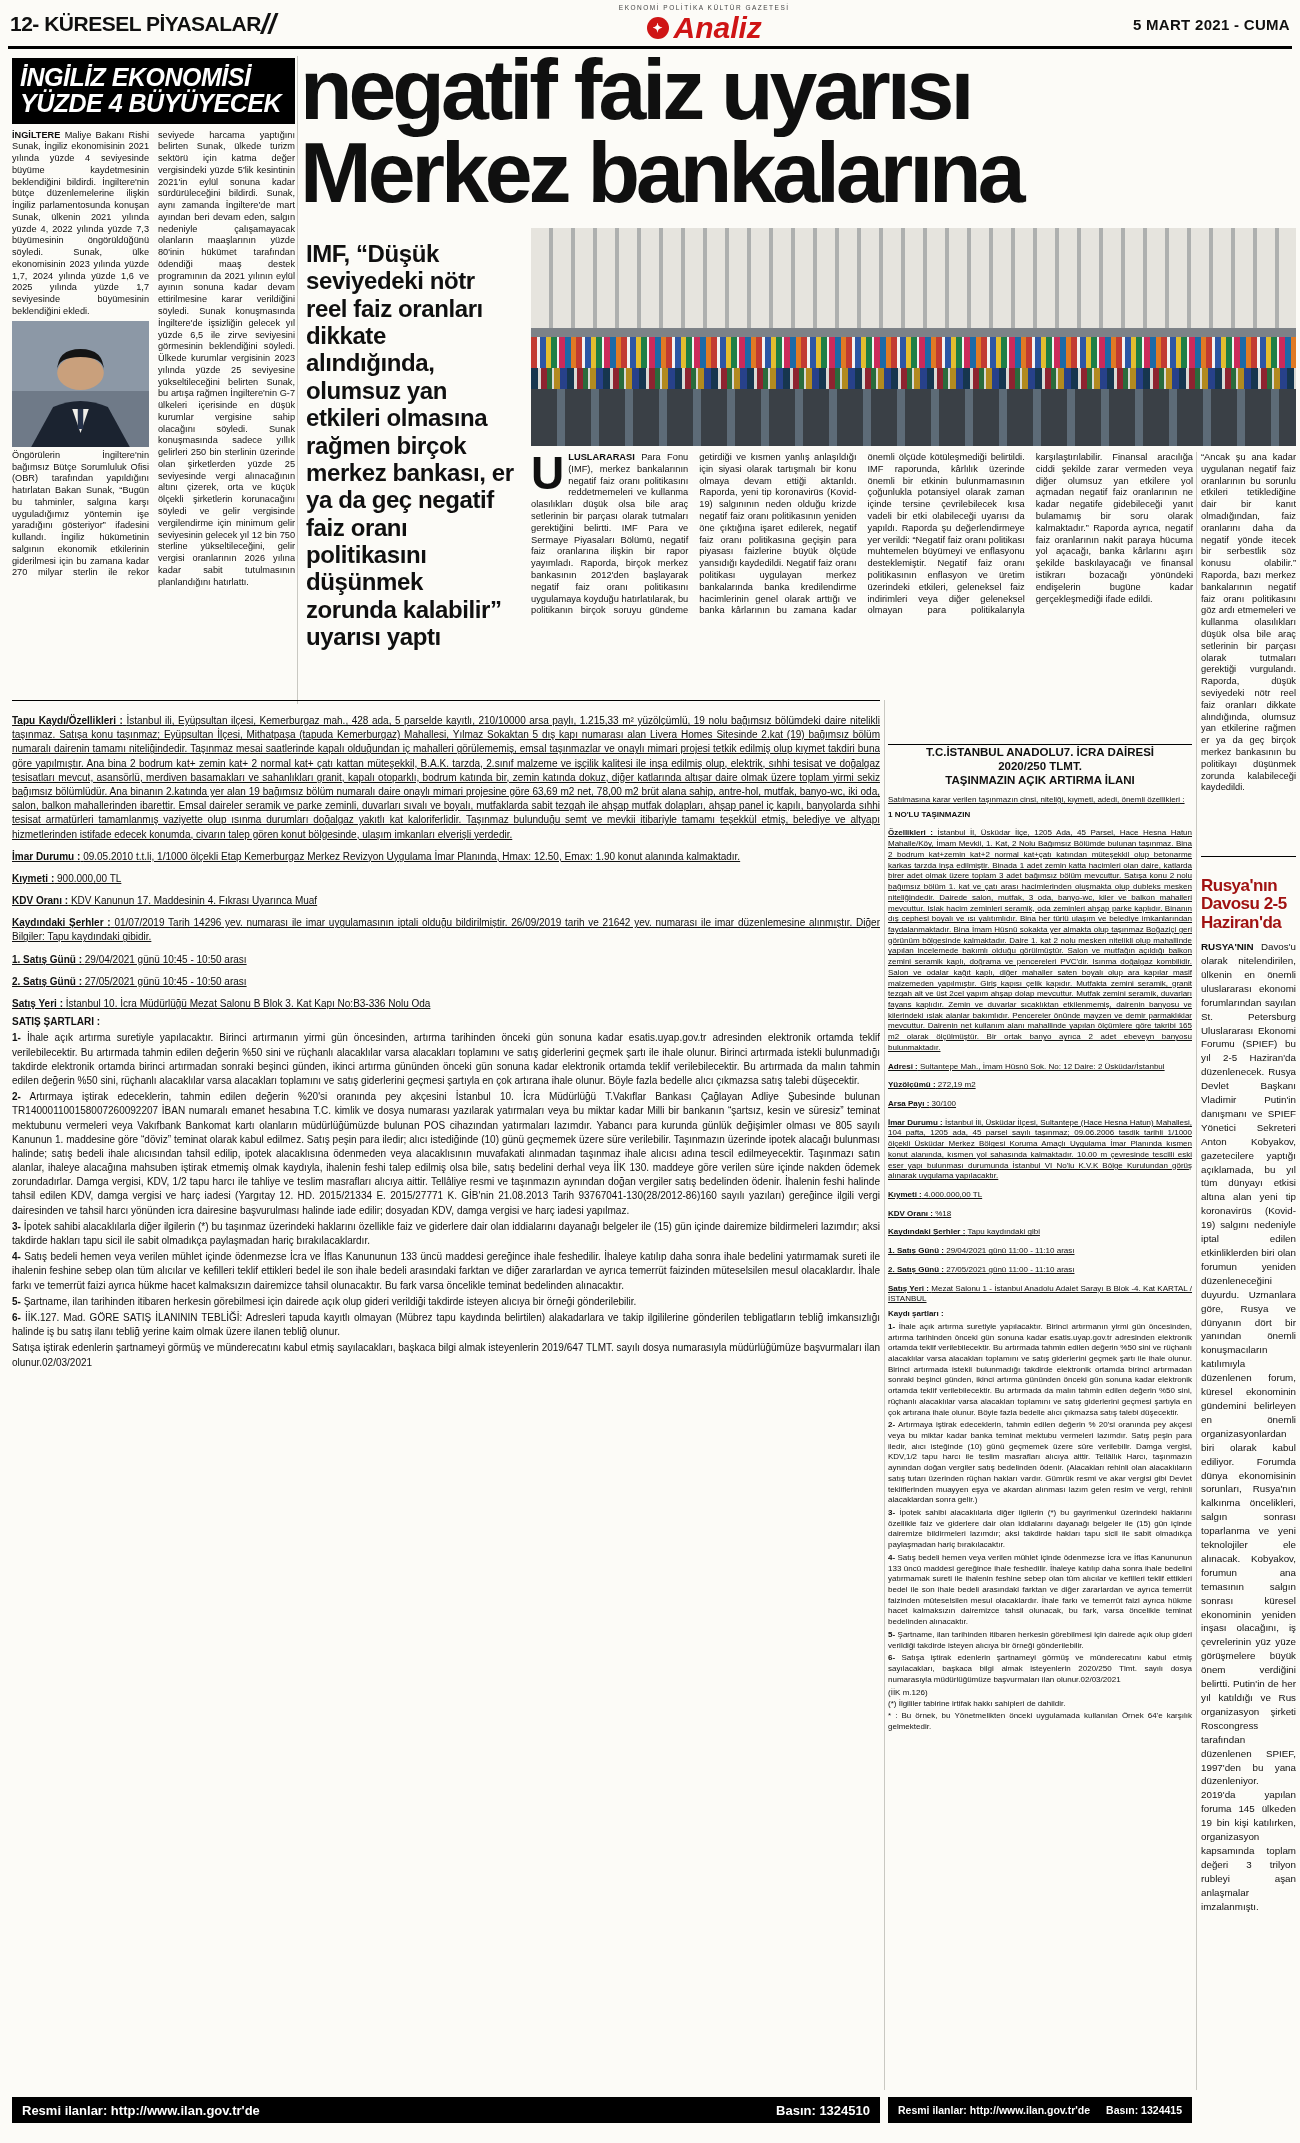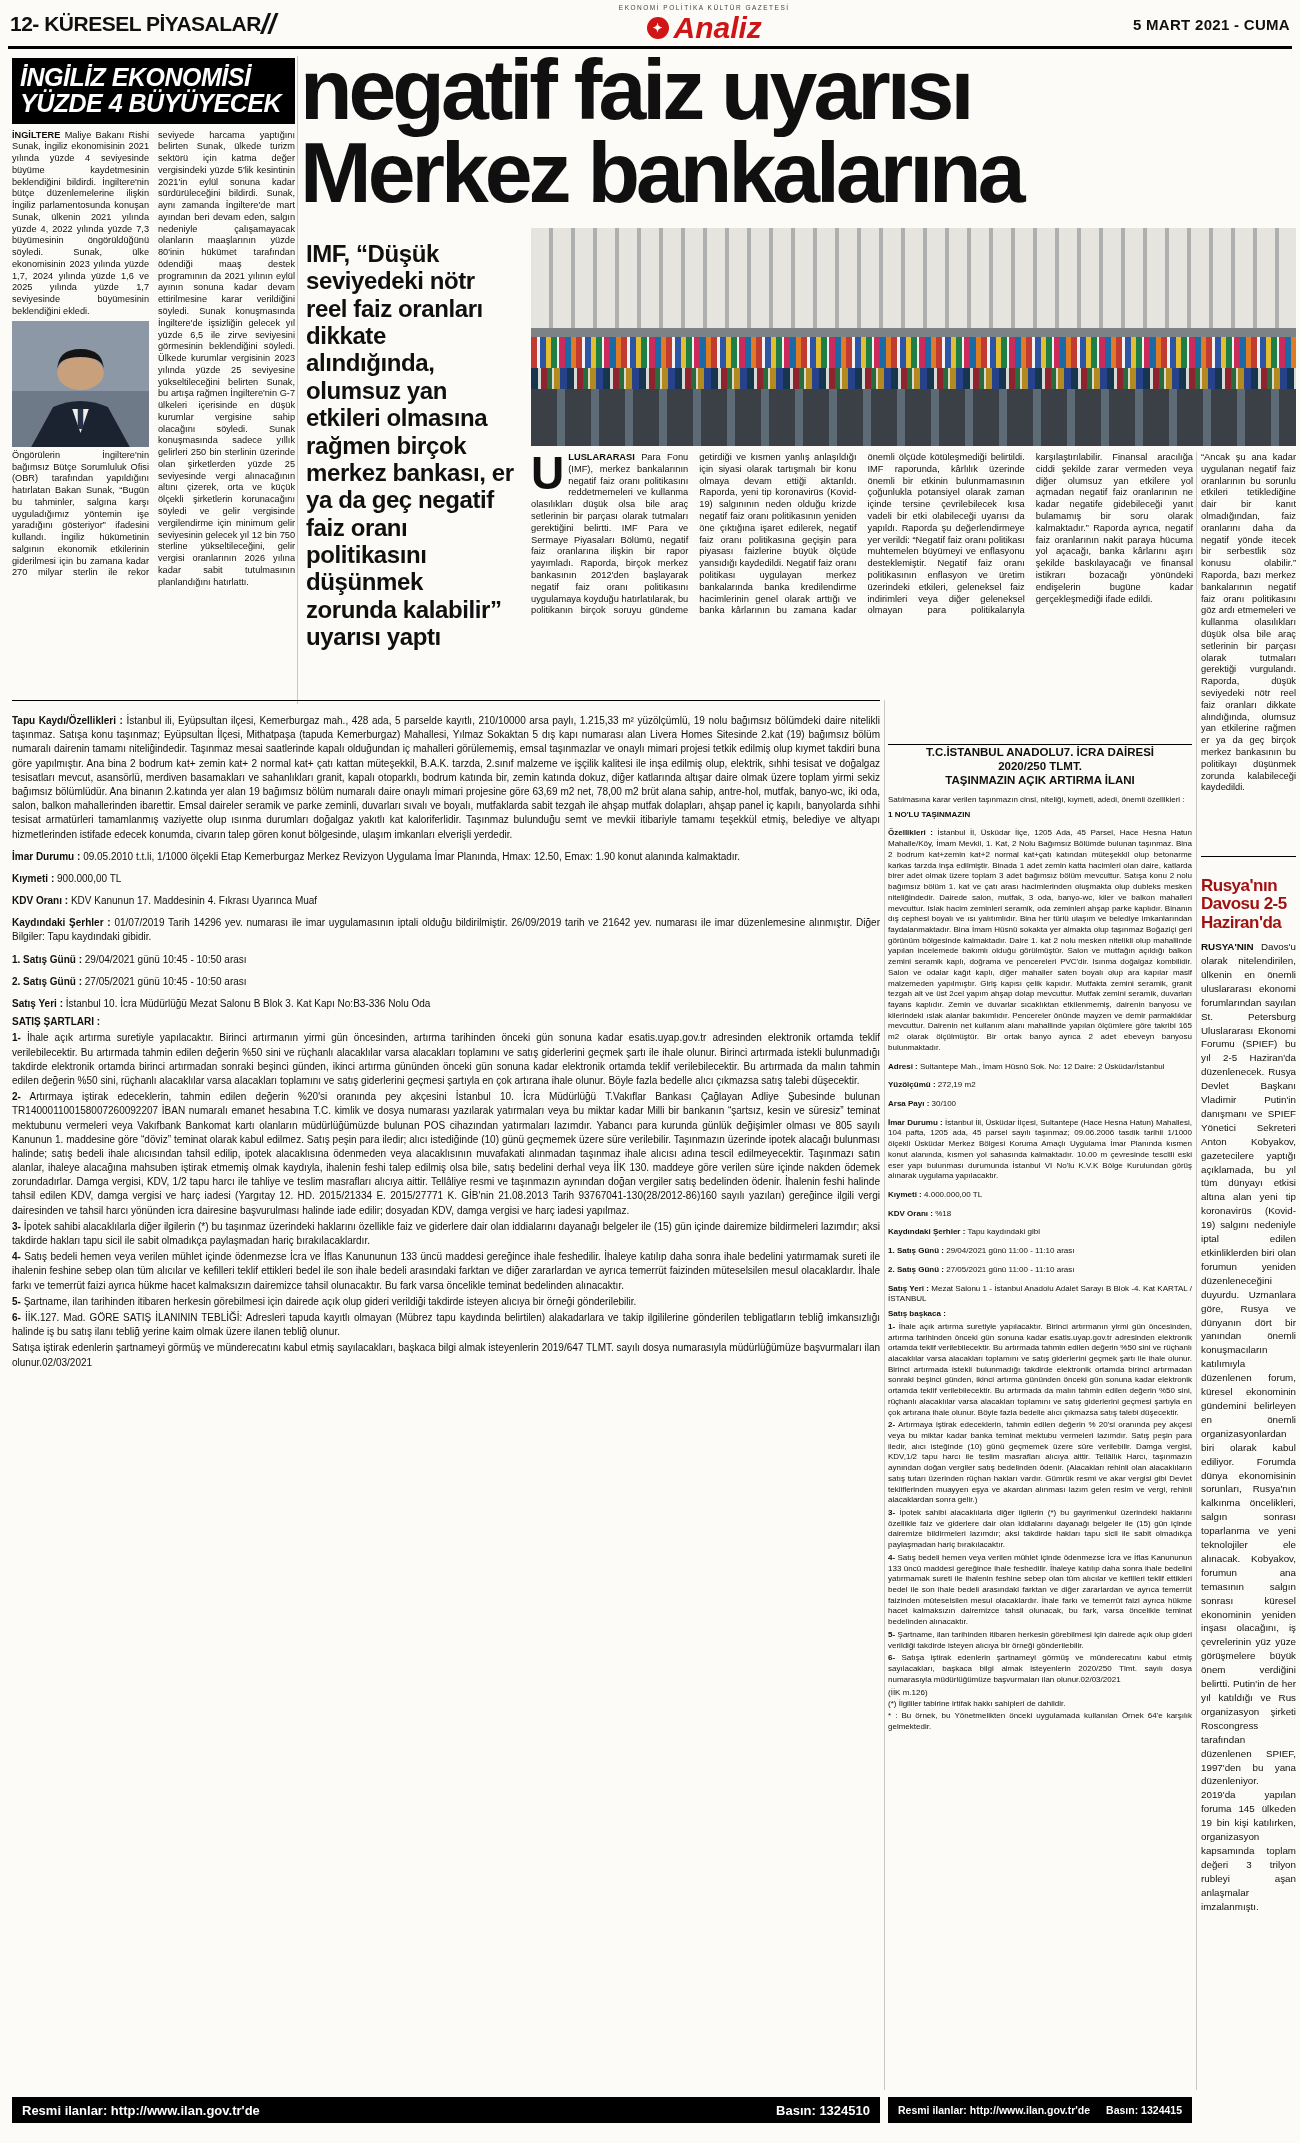--- a/index.html
+++ b/index.html
@@ -40,21 +40,21 @@
   .right-title{font-size:17px;font-weight:800;line-height:1.08;color:#a01212;letter-spacing:-.5px;}
   .right-body{margin-top:8px;font-size:9.8px;line-height:1.42;text-align:justify;height:1190px;overflow:hidden;}
   
   .legal{box-sizing:border-box;}
   .legal1{position:absolute;left:12px;top:700px;width:868px;border-top:1px solid #000;padding-top:5px;height:1392px;overflow:hidden;}
   .legal2{position:absolute;left:888px;top:744px;width:304px;border-top:1px solid #000;height:1348px;overflow:hidden;}
   .l-title{text-align:center;font-weight:800;font-size:15px;line-height:1.22;}
   .legal2 .l-title{font-size:11.5px;}
   .l-body{margin-top:5px;font-size:10px;line-height:1.42;text-align:justify;}
   .legal2 .l-body{font-size:8px;line-height:1.34;}
-  .kv{margin:8px 0 2px 0;}
+  .kv{margin:8px 0 2px 0;text-decoration:underline;}
   .kv b{font-weight:700;}
   .sales-head{font-weight:800;margin:4px 0 2px;}
   .term{margin:0 0 2px 0;}
   .term b{font-weight:700;}
   .note{margin:1px 0;}
   .bar{position:absolute;height:26px;background:#000;color:#fff;display:flex;justify-content:space-between;align-items:center;padding:0 10px;box-sizing:border-box;font-weight:700;}
   .bar1{left:12px;top:2097px;width:868px;font-size:13px;}
   .bar2{left:888px;top:2097px;width:304px;font-size:10.5px;}
 </style>
 </head>
@@ -199,21 +199,21 @@
           <div class="kv"><b>KDV Oranı :</b> <span>%18</span></div>
 
           <div class="kv"><b>Kaydındaki Şerhler :</b> <span>Tapu kaydındaki gibi</span></div>
 
           <div class="kv"><b>1. Satış Günü :</b> <span>29/04/2021 günü 11:00 - 11:10 arası</span></div>
 
           <div class="kv"><b>2. Satış Günü :</b> <span>27/05/2021 günü 11:00 - 11:10 arası</span></div>
 
           <div class="kv"><b>Satış Yeri :</b> <span>Mezat Salonu 1 - İstanbul Anadolu Adalet Sarayı B Blok -4. Kat KARTAL / İSTANBUL</span></div>
         </div>
-      <div class="sales-head">Satış başkaca :</div>
+      <div class="sales-head">Kaydı şartları :</div>
       <div>
 
           <div class="term"><b>1-</b> <span>İhale açık artırma suretiyle yapılacaktır. Birinci artırmanın yirmi gün öncesinden, artırma tarihinden önceki gün sonuna kadar esatis.uyap.gov.tr adresinden elektronik ortamda teklif verilebilecektir. Bu artırmada tahmin edilen değerin %50 sini ve rüçhanlı alacaklılar varsa alacakları toplamını ve satış giderlerini geçmek şartı ile ihale olunur. Birinci artırmada istekli bulunmadığı takdirde elektronik ortamda birinci artırmadan sonraki beşinci günden, ikinci artırma gününden önceki gün sonuna kadar elektronik ortamda teklif verilebilecektir. Bu artırmada da malın tahmin edilen değerin %50 sini, rüçhanlı alacaklılar varsa alacakları toplamını ve satış giderlerini geçmesi şartıyla en çok artırana ihale olunur. Böyle fazla bedelle alıcı çıkmazsa satış talebi düşecektir.</span></div>
 
           <div class="term"><b>2-</b> <span>Artırmaya iştirak edeceklerin, tahmin edilen değerin % 20'si oranında pey akçesi veya bu miktar kadar banka teminat mektubu vermeleri lazımdır. Satış peşin para iledir, alıcı isteğinde (10) günü geçmemek üzere süre verilebilir. Damga vergisi, KDV,1/2 tapu harcı ile teslim masrafları alıcıya aittir. Tellâllık Harcı, taşınmazın aynından doğan vergiler satış bedelinden ödenir. (Alacakları rehinli olan alacaklıların satış tutarı üzerinden rüçhan hakları vardır. Gümrük resmi ve akar vergisi gibi Devlet tekliflerinden muayyen eşya ve akardan alınması lazım gelen resim ve vergi, rehinli alacaklardan sonra gelir.)</span></div>
 
           <div class="term"><b>3-</b> <span>İpotek sahibi alacaklılarla diğer ilgilerin (*) bu gayrimenkul üzerindeki haklarını özellikle faiz ve giderlere dair olan iddialarını dayanağı belgeler ile (15) gün içinde dairemize bildirmeleri lazımdır; aksi takdirde hakları tapu sicil ile sabit olmadıkça paylaşmadan hariç bırakılacaktır.</span></div>
 
           <div class="term"><b>4-</b> <span>Satış bedeli hemen veya verilen mühlet içinde ödenmezse İcra ve İflas Kanununun 133 üncü maddesi gereğince ihale feshedilir. İhaleye katılıp daha sonra ihale bedelini yatırmamak sureti ile ihalenin feshine sebep olan tüm alıcılar ve kefilleri teklif ettikleri bedel ile son ihale bedeli arasındaki farktan ve diğer zararlardan ve ayrıca temerrüt faizinden müteselsilen mesul olacaklardır. İhale farkı ve temerrüt faizi ayrıca hükme hacet kalmaksızın dairemizce tahsil olunacak, bu fark, varsa öncelikle teminat bedelinden alınacaktır.</span></div>
 

